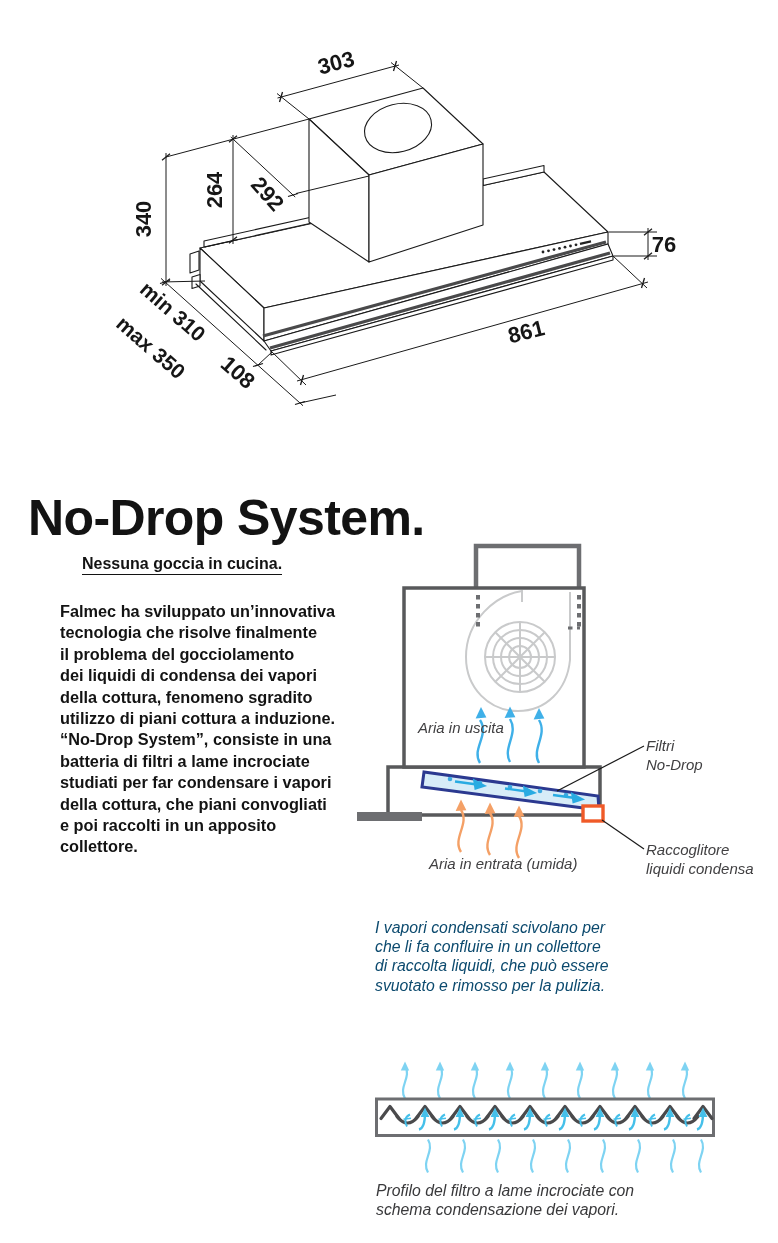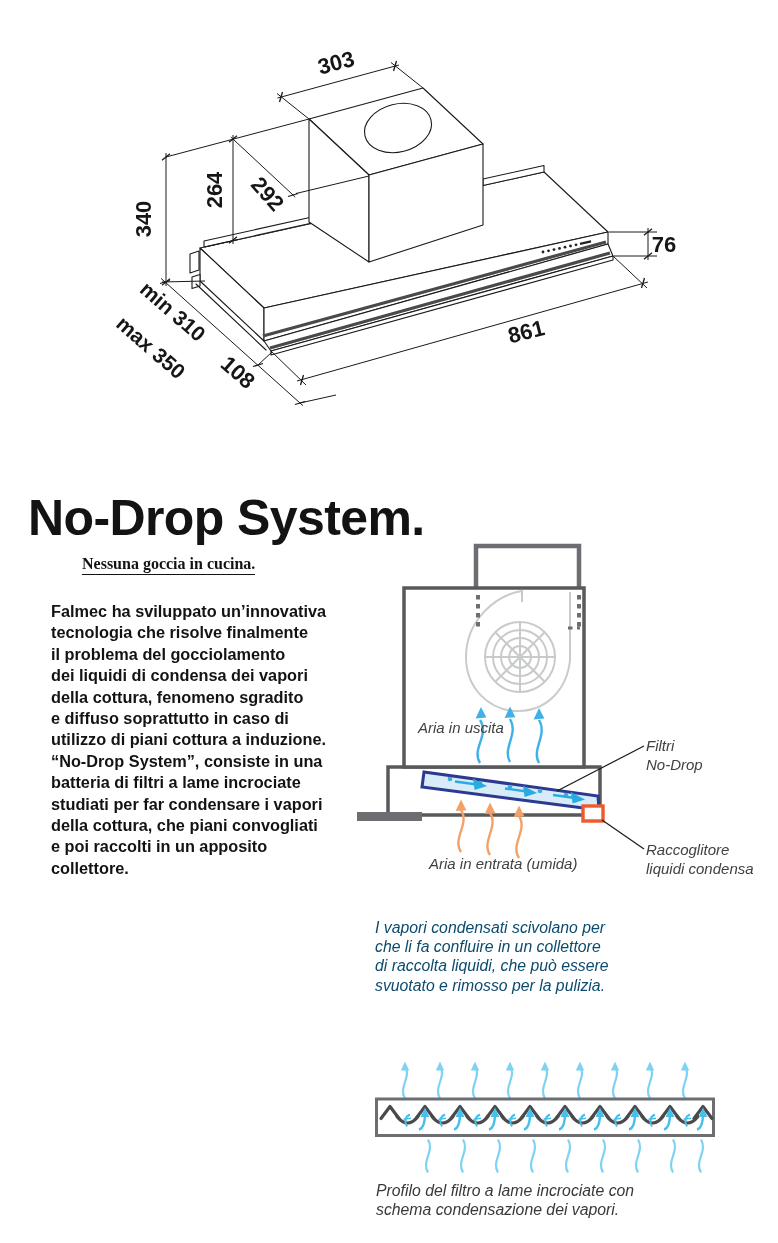--- a/index.html
+++ b/index.html
@@ -4,23 +4,23 @@
 <style>
   html,body{margin:0;padding:0;background:#fff;}
   #page{position:relative;width:778px;height:1243px;background:#ffffff;overflow:hidden;
         font-family:"Liberation Sans",sans-serif;}
   .abs{position:absolute;}
   svg text{font-family:"Liberation Sans",sans-serif;}
   .dimtxt{font-weight:700;font-size:22px;fill:#161616;}
   .dimtxt-sm{font-weight:700;font-size:21px;fill:#161616;}
   .dlabel{font-style:italic;font-size:15px;fill:#414042;}
   #heading{left:28px;top:489px;font-size:50px;font-weight:700;letter-spacing:-0.6px;color:#131313;white-space:nowrap;}
-  #subtitle{left:82px;top:555px;font-size:16px;font-weight:700;color:#131313;font-family:Liberation Serif, serif;}
+  #subtitle{left:82px;top:555px;font-size:16px;font-weight:700;color:#131313;}
   #subtitle span{border-bottom:1.7px solid #131313;padding-bottom:2px;white-space:nowrap;}
-  #intro-text{left:51px;top:601px;font-size:16.3px;font-weight:700;line-height:21.4px;color:#131313;}
+  #intro-text{left:60px;top:601px;font-size:16.3px;font-weight:700;line-height:21.4px;color:#131313;}
   #intro-text div{white-space:nowrap;}
   #note-text{left:375px;top:918px;font-style:italic;font-size:15.8px;line-height:19.2px;color:#0c4a6e;}
   #note-text div{white-space:nowrap;}
   #profile-caption{left:376px;top:1181px;font-style:italic;font-size:15.8px;line-height:19.4px;color:#39393b;}
   #profile-caption div{white-space:nowrap;}
 </style>
 </head>
 <body>
 
 <div id="page">
@@ -121,21 +121,20 @@
   <div id="subtitle" class="abs">
     <span>Nessuna goccia in cucina.</span>
   </div>
 
   <div id="intro-text" class="abs">
     <div>Falmec ha sviluppato un’innovativa</div>
     <div>tecnologia che risolve finalmente</div>
     <div>il problema del gocciolamento</div>
     <div>dei liquidi di condensa dei vapori</div>
     <div>della cottura, fenomeno sgradito</div>
-    <div>e diffuso soprattutto in caso di</div>
     <div>utilizzo di piani cottura a induzione.</div>
     <div>“No-Drop System”, consiste in una</div>
     <div>batteria di filtri a lame incrociate</div>
     <div>studiati per far condensare i vapori</div>
     <div>della cottura, che piani convogliati</div>
     <div>e poi raccolti in un apposito</div>
     <div>collettore.</div>
   </div>
 
   <svg class="abs" style="left:350px;top:535px" width="428" height="375" viewBox="350 535 428 375">

